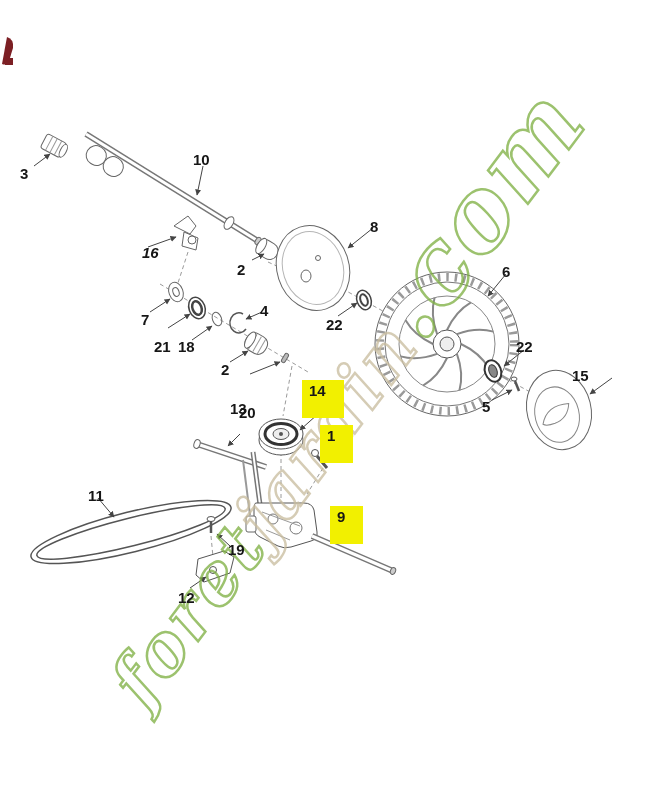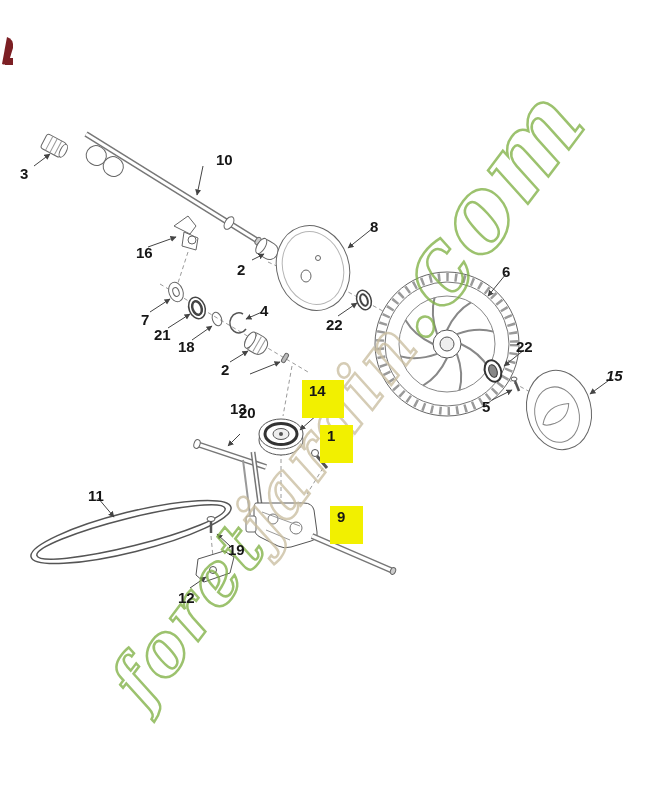--- a/index.html
+++ b/index.html
@@ -244,31 +244,31 @@
       <line x1="190" y1="588" x2="206" y2="577" marker-end="url(#arr)"></line>
     </g>
   </svg>
 
   <div id="watermark">
     <span class="wm wm-green">foret</span><span class="wm wm-tan">jardin</span><span class="wm wm-green wm-com">.com</span>
   </div>
 
   <div id="labels">
       <span class="part-label" style="left: 20px; top: 166px;">3</span>
-      <span class="part-label" style="left: 193px; top: 152px; margin-left: 23px;">10</span>
-      <span class="part-label" style="left: 136px; top: 245px;">16</span>
+      <span class="part-label" style="left: 193px; top: 152px;">10</span>
+      <span class="part-label" style="left: 142px; top: 245px; font-style: italic;">16</span>
       <span class="part-label" style="left: 237px; top: 262px;">2</span>
       <span class="part-label" style="left: 370px; top: 219px;">8</span>
       <span class="part-label" style="left: 326px; top: 317px;">22</span>
       <span class="part-label" style="left: 502px; top: 264px;">6</span>
       <span class="part-label" style="left: 516px; top: 339px;">22</span>
       <span class="part-label" style="left: 482px; top: 399px;">5</span>
-      <span class="part-label" style="left: 606px; top: 368px; font-style: italic;">15</span>
+      <span class="part-label" style="left: 572px; top: 368px;">15</span>
       <span class="part-label" style="left: 141px; top: 312px;">7</span>
-      <span class="part-label" style="left: 154px; top: 327px;">21</span>
+      <span class="part-label" style="left: 154px; top: 339px;">21</span>
       <span class="part-label" style="left: 178px; top: 339px;">18</span>
       <span class="part-label" style="left: 260px; top: 303px;">4</span>
       <span class="part-label" style="left: 221px; top: 362px;">2</span>
       <span class="part-label" style="left: 239px; top: 373px; margin-top: 32px;">20</span>
       <span class="part-label highlight" style="left: 302px; top: 380px;">14</span>
       <span class="part-label highlight" style="left: 320px; top: 425px;">1</span>
       <span class="part-label" style="left: 230px; top: 401px;">13</span>
       <span class="part-label" style="left: 88px; top: 488px; text-align: center;">11</span>
       <span class="part-label highlight" style="left: 330px; top: 506px;">9</span>
       <span class="part-label" style="left: 228px; top: 542px;">19</span>

